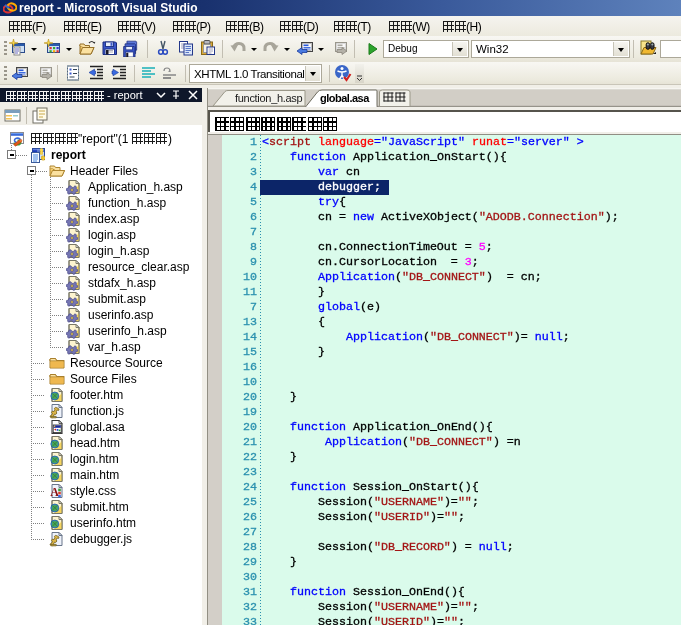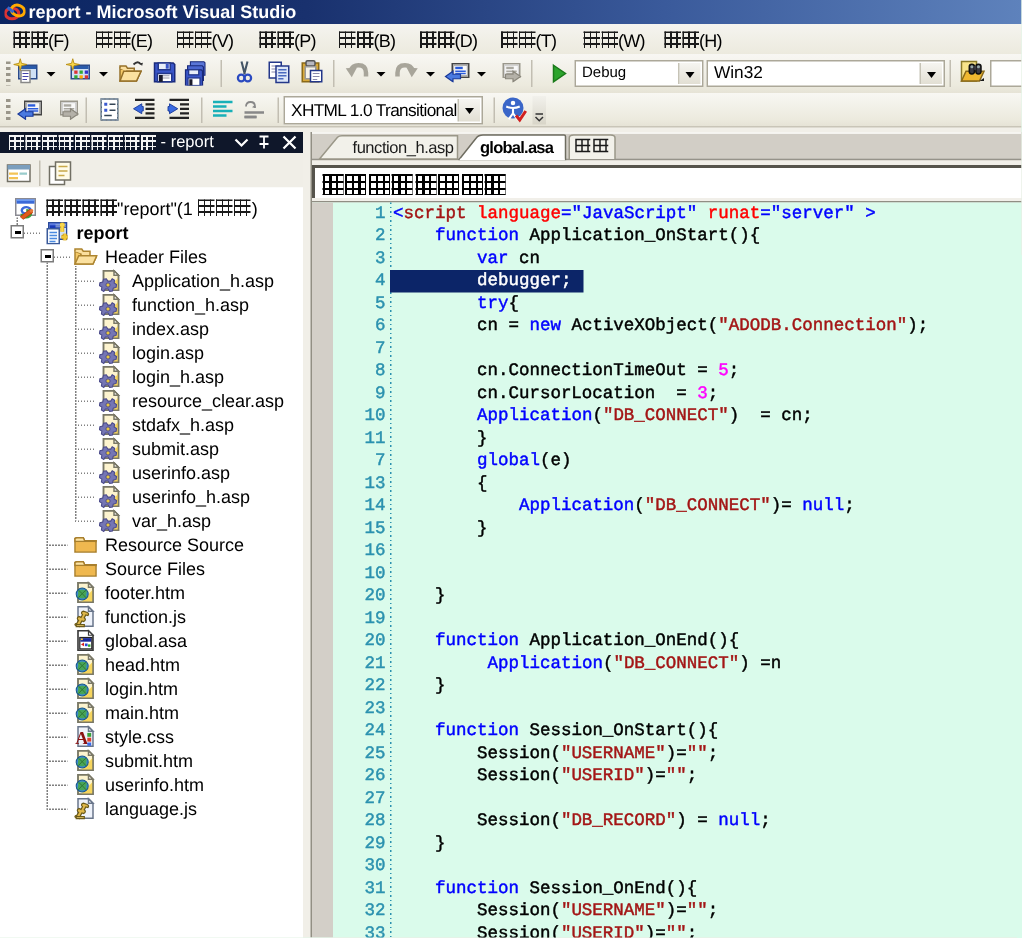--- a/index.html
+++ b/index.html
@@ -624,21 +624,21 @@
 <div class="hdot" style="left:31px;top:414px;width:14px"></div>
 <div class="trow" style="left:0;top:406px">
           <span style="position:absolute;left:49px;top:0"><svg style="" width="16" height="16" viewBox="0 0 16 16">
               <path d="M3 1.5 L10 1.5 L13 4.5 L13 14.5 L3 14.5 Z" fill="#eef2fa" stroke="#68758a"></path>
               <path d="M10 1.5 L10 4.5 L13 4.5 Z" fill="#fff" stroke="#68758a"></path>
               <g stroke="#6a5a1a" stroke-width="0.8">
                 <path d="M2.2 12.6 l1.2 -2 q-1.8 -1.4 0.2 -2.6 l1.4 0.6 1 -1.8 q-1.6 -1.6 0.6 -2.4 l2.2 0.8 q2 0.8 0.8 2.2 l-1.4 -0.4 -1 1.8 q1.6 1.2 -0.4 2.6 l-1.2 -0.4 -1 1.8 q1.2 1.2 -0.6 2 l-2.4 -0.8 q-1.6 -0.8 0.6 -1.4 z" fill="#e0b84a"></path>
                 <path d="M1.8 13.4 h5.4 v1.4 h-5.4 z" fill="#f0d070"></path>
               </g>
             </svg></span>
-          <span class="lbl" style="left:70px;">language.js</span>
+          <span class="lbl" style="left:70px;">debugger.js</span>
         </div>
       </div>
   </div>
   <div class="split"></div>
   <div class="editor">
     <div class="tabstrip" id="tabs">
 <svg style="position:absolute;left:0;top:0" width="473" height="19" viewBox="0 0 473 19">
 <rect x="0" y="0" width="473" height="19" fill="#d2cec6"></rect>
 <rect x="0" y="0" width="473" height="1.3" fill="#f6f5f1"></rect>
 <rect x="0" y="17.8" width="473" height="1.2" fill="#96938a"></rect>

